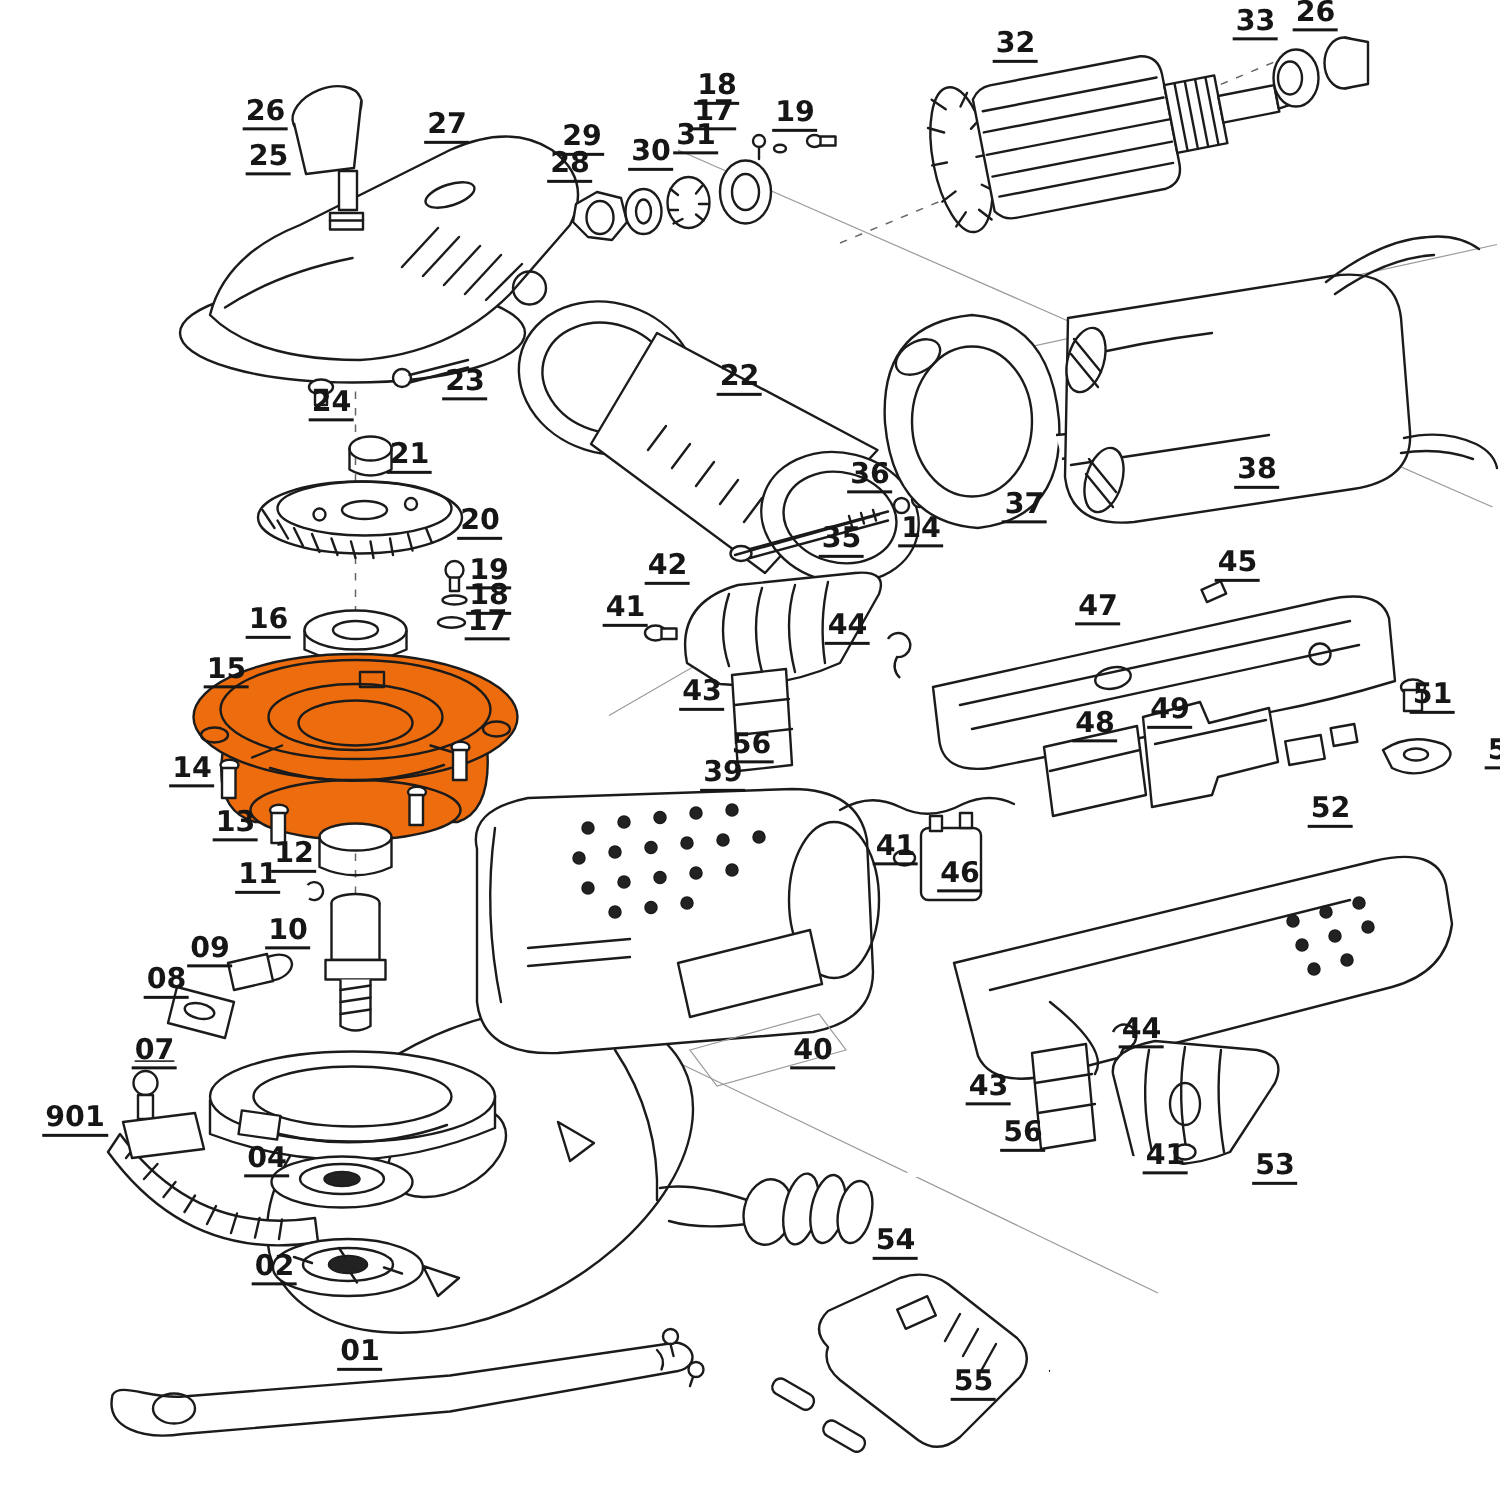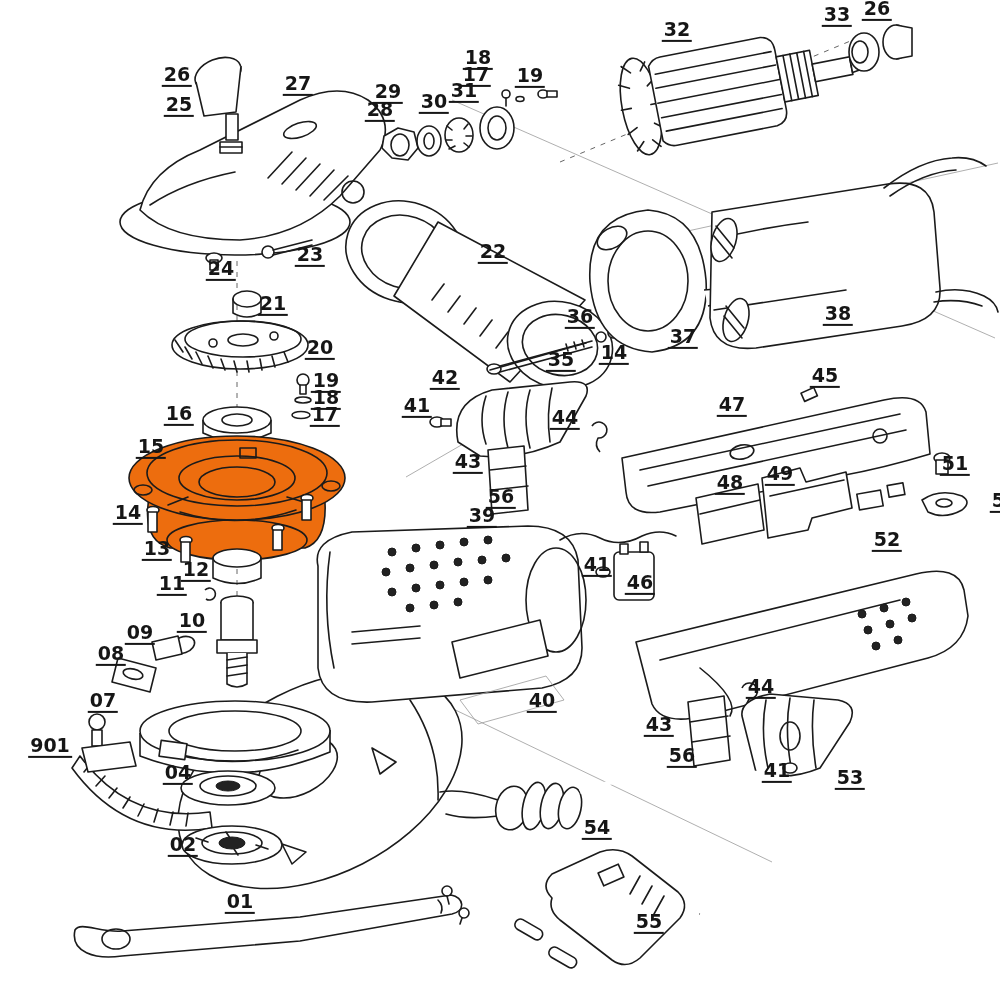--- a/index.html
+++ b/index.html
@@ -477,21 +477,21 @@
       <span class="part-label" style="left: 325px; top: 417px;">17</span>
       <span class="part-label" style="left: 179px; top: 416px;">16</span>
       <span class="part-label" style="left: 151px; top: 449px;">15</span>
       <span class="part-label" style="left: 128px; top: 515px;">14</span>
       <span class="part-label" style="left: 157px; top: 551px;">13</span>
       <span class="part-label" style="left: 196px; top: 572px;">12</span>
       <span class="part-label" style="left: 172px; top: 586px;">11</span>
       <span class="part-label" style="left: 192px; top: 623px;">10</span>
       <span class="part-label" style="left: 140px; top: 635px;">09</span>
       <span class="part-label" style="left: 111px; top: 656px;">08</span>
-      <span class="part-label" style="left: 103px; top: 703px;">07</span>
+      <span class="part-label" style="left: 103px; top: 703px; text-decoration: underline;">07</span>
       <span class="part-label" style="left: 50px; top: 748px;">901</span>
       <span class="part-label" style="left: 445px; top: 380px;">42</span>
       <span class="part-label" style="left: 417px; top: 408px;">41</span>
       <span class="part-label" style="left: 565px; top: 420px;">44</span>
       <span class="part-label" style="left: 468px; top: 464px;">43</span>
       <span class="part-label" style="left: 501px; top: 499px;">56</span>
       <span class="part-label" style="left: 482px; top: 518px;">39</span>
       <span class="part-label" style="left: 825px; top: 378px;">45</span>
       <span class="part-label" style="left: 732px; top: 407px;">47</span>
       <span class="part-label" style="left: 730px; top: 485px;">48</span>

